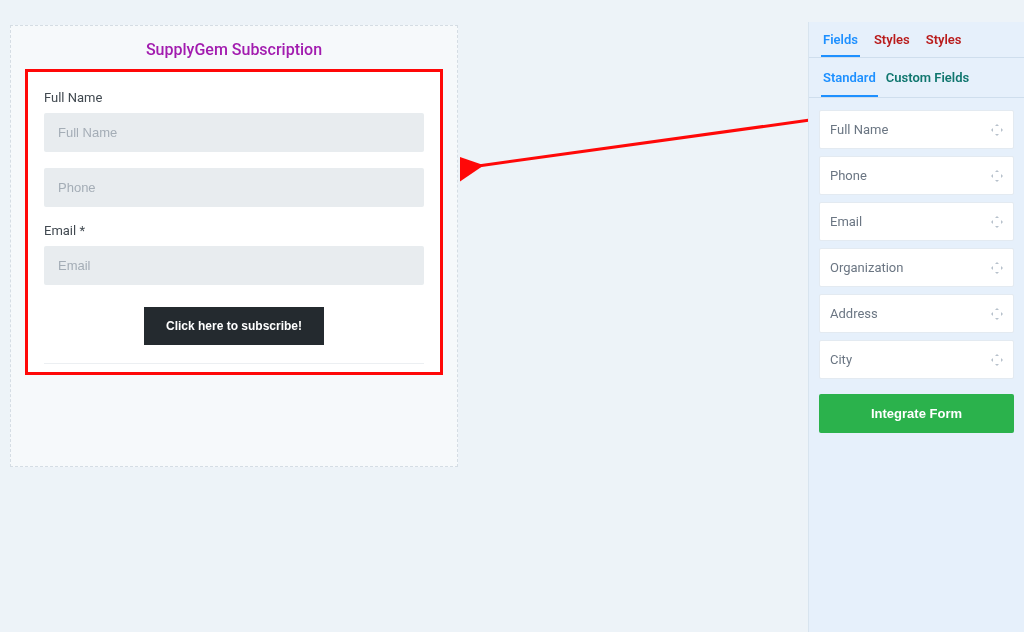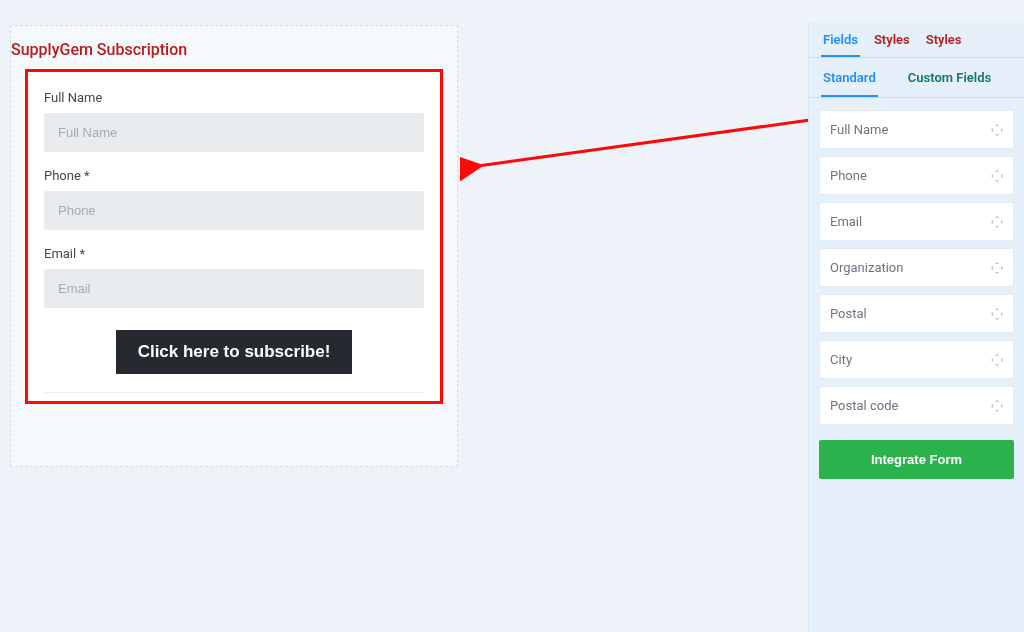--- a/index.html
+++ b/index.html
@@ -14,23 +14,24 @@
   .canvas {
     position: absolute;
     left: 10px;
     top: 25px;
     width: 448px;
     height: 442px;
     border: 1px dashed #d5dde4;
     background: #f6f9fb;
   }
   .form-title {
+    text-align: center;
     font-size: 16px;
     font-weight: 500;
-    color: #b91c1c;
+    color: #a21caf;
     margin: 14px 0 10px 0;
   }
   .form-outline {
     position: relative;
     margin: 0 14px;
     border: 3px solid #ff0808;
     background: #fff;
     padding: 18px 16px 8px 16px;
   }
   .field-row { margin-bottom: 16px; }
@@ -50,21 +51,21 @@
     border-radius: 2px;
   }
   .field-input::placeholder { color: #a4adb6; }
   .subscribe-btn {
     display: block;
     margin: 22px auto 0 auto;
     background: #242a2f;
     color: #fff;
     border: none;
     font-weight: 700;
-    font-size: 17px;
+    font-size: 12px;
     padding: 12px 22px;
     cursor: pointer;
   }
   .form-divider {
     border: none;
     border-top: 1px solid #eceff2;
     margin: 18px 0 0 0;
   }
 
   
@@ -98,21 +99,21 @@
     padding: 0 2px 8px 2px;
     color: #b91c1c;
     cursor: pointer;
   }
   .tabs-primary .tab.active {
     color: #1e90ff;
     border-bottom: 2px solid #1e90ff;
   }
   .tabs-secondary {
     display: flex;
-    gap: 28px;
+    gap: 6px;
     padding: 12px 12px 0 12px;
     border-bottom: 1px solid #cfdeed;
     font-size: 13px;
     font-weight: 600;
   }
   .tabs-secondary .tab {
     padding: 0 2px 10px 2px;
     color: #0f766e;
     cursor: pointer;
   }
@@ -164,21 +165,20 @@
 <div class="canvas">
   <div class="form-title">SupplyGem Subscription</div>
   <div class="form-outline">
 
     <div class="field-row">
       <label class="field-label">Full Name</label>
       <input class="field-input" placeholder="Full Name" style="">
     </div>
 
     <div class="field-row">
-      <label class="field-label">Phone *</label>
       <input class="field-input" placeholder="Phone" style="">
     </div>
 
     <div class="field-row">
       <label class="field-label">Email *</label>
       <input class="field-input" placeholder="Email" style="">
     </div>
 
     <button class="subscribe-btn">Click here to subscribe!</button>
     <hr class="form-divider">
@@ -234,37 +234,29 @@
     </div>
     <div class="field-item">
       <span>Organization</span>
       <span class="drag-icon">
           <svg width="12" height="12">
             <path d="M6 0l2 2H4zM0 6l2-2v4zM12 6l-2 2V4zM6 12l-2-2h4z" fill="#b7c1cc"></path>
           </svg>
         </span>
     </div>
     <div class="field-item">
-      <span>Postal</span>
+      <span>Address</span>
       <span class="drag-icon">
           <svg width="12" height="12">
             <path d="M6 0l2 2H4zM0 6l2-2v4zM12 6l-2 2V4zM6 12l-2-2h4z" fill="#b7c1cc"></path>
           </svg>
         </span>
     </div>
     <div class="field-item">
       <span>City</span>
-      <span class="drag-icon">
-          <svg width="12" height="12">
-            <path d="M6 0l2 2H4zM0 6l2-2v4zM12 6l-2 2V4zM6 12l-2-2h4z" fill="#b7c1cc"></path>
-          </svg>
-        </span>
-    </div>
-    <div class="field-item">
-      <span>Postal code</span>
       <span class="drag-icon">
           <svg width="12" height="12">
             <path d="M6 0l2 2H4zM0 6l2-2v4zM12 6l-2 2V4zM6 12l-2-2h4z" fill="#b7c1cc"></path>
           </svg>
         </span>
     </div>
   </div>
 
   <div class="sidebar-actions">
     <button class="btn-integrate">Integrate Form</button>

